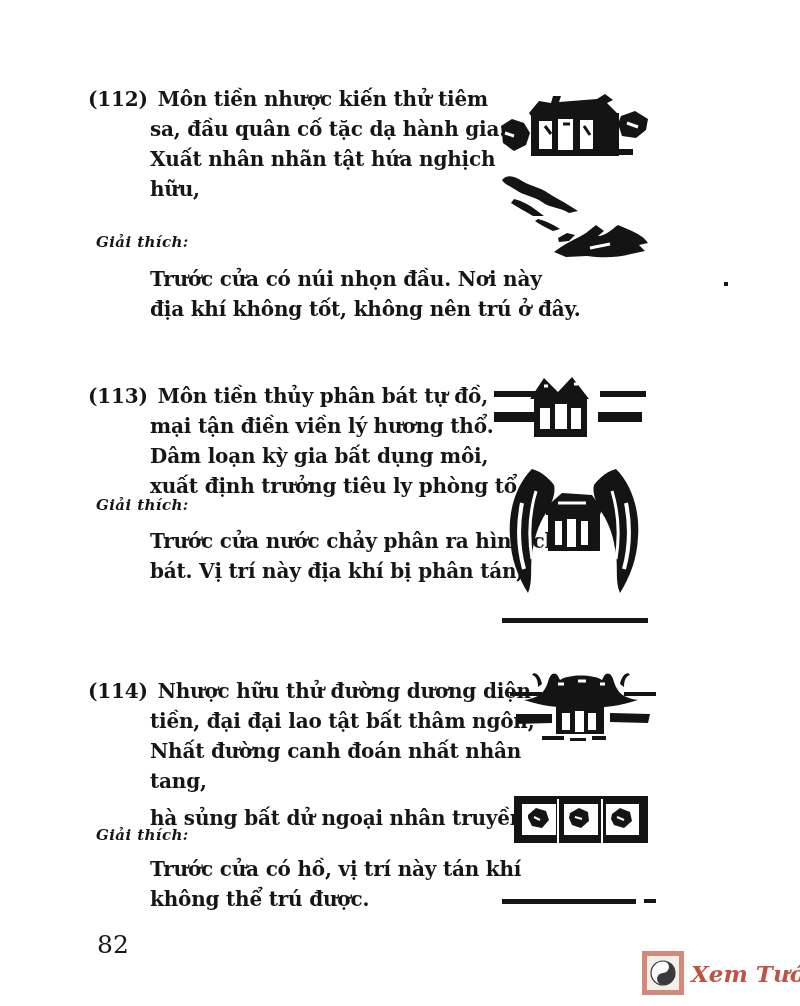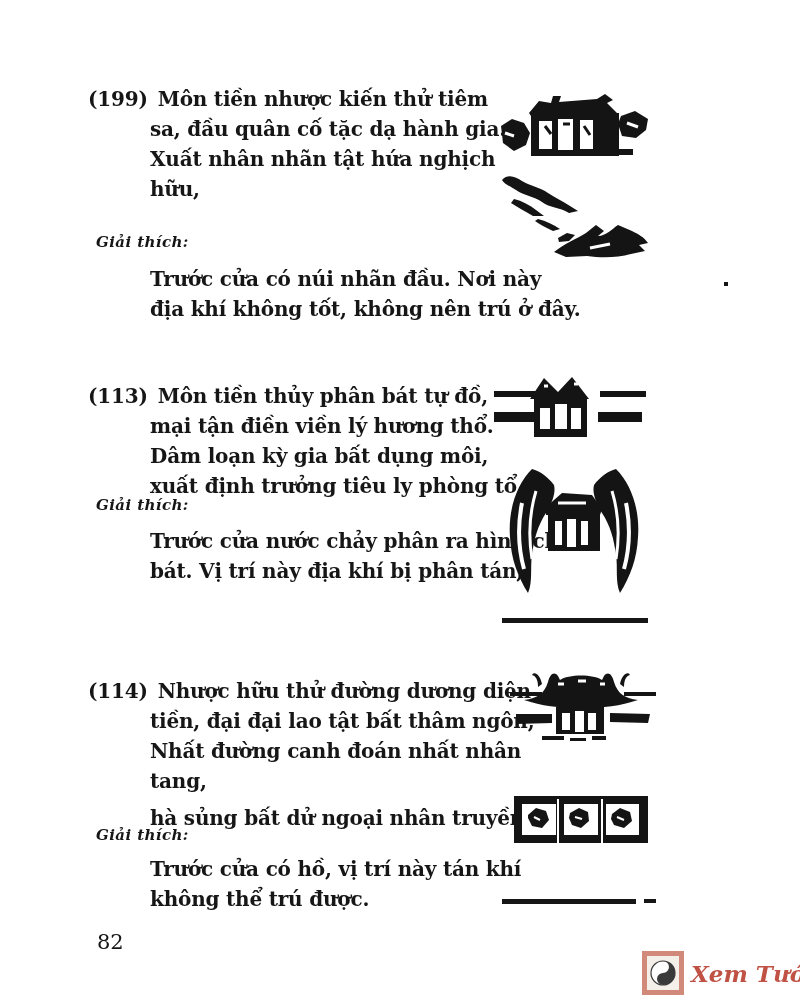--- a/index.html
+++ b/index.html
@@ -7,44 +7,44 @@
         font-family:"DejaVu Serif", serif;color:#161616;overflow:hidden;}
   .abs{position:absolute;}
   .verse{font-size:20px;font-weight:700;letter-spacing:-0.2px;}
   .vline{line-height:30px;white-space:nowrap;}
   .vline.c{padding-left:62px;}
   .vline.gap{margin-top:7px;}
   .vlabel{margin-right:10px;}
   .explabel{font-size:15px;font-style:italic;font-weight:700;letter-spacing:0.4px;}
   .expl{font-size:20px;font-weight:700;letter-spacing:-0.2px;}
   .eline{line-height:30px;white-space:nowrap;}
-  .pagenum{font-size:21px;font-weight:400;}
+  .pagenum{font-size:25px;font-weight:400;}
   .rule{background:#161616;}
   .illus{color:#141414;}
   .illus svg{display:block;width:100%;height:100%;}
   .wm{display:flex;align-items:center;gap:7px;}
   .wm-icon{width:42px;height:44px;background:#f4efe8;border:5px solid #d18a7a;box-sizing:border-box;
            display:flex;align-items:center;justify-content:center;}
   .wm-text{font-size:23px;font-style:italic;font-weight:700;white-space:nowrap;}
   .speck{position:absolute;background:#161616;}
 </style>
 </head>
 <body>
 
 <div class="page">
 
   <div class="abs verse" style="top:84px;left:88px;">
-    <div class="vline"><span class="vlabel">(199)</span><span>Môn tiền nhược kiến thử tiêm</span></div>
+    <div class="vline"><span class="vlabel">(112)</span><span>Môn tiền nhược kiến thử tiêm</span></div>
     <div class="vline c">sa, đầu quân cố tặc dạ hành gia.</div>
     <div class="vline c">Xuất nhân nhãn tật hứa nghịch</div>
     <div class="vline c">hữu,</div>
   </div>
   <div class="abs explabel" style="top:233px;left:96px;">Giải thích:</div>
   <div class="abs expl" style="top:264px;left:150px;">
-    <div class="eline">Trước cửa có núi nhãn đầu. Nơi này</div>
+    <div class="eline">Trước cửa có núi nhọn đầu. Nơi này</div>
     <div class="eline">địa khí không tốt, không nên trú ở đây.</div>
   </div>
 
   <div class="abs illus" style="top:93px;left:495px;width:160px;height:72px;">
     <svg viewBox="0 0 160 72" xmlns="http://www.w3.org/2000/svg">
       <path d="M34 20 L44 8 L56 10 L58 3 L66 3 L64 9 L102 6 L110 1 L118 7 L112 10 L122 20 L118 23 L36 23 Z" fill="currentColor"></path>
       <rect x="36" y="20" width="88" height="43" fill="currentColor"></rect>
       <rect x="44" y="28" width="13" height="28" fill="#fff"></rect>
       <rect x="63" y="26" width="15" height="31" fill="#fff"></rect>
       <rect x="85" y="27" width="13" height="29" fill="#fff"></rect>

